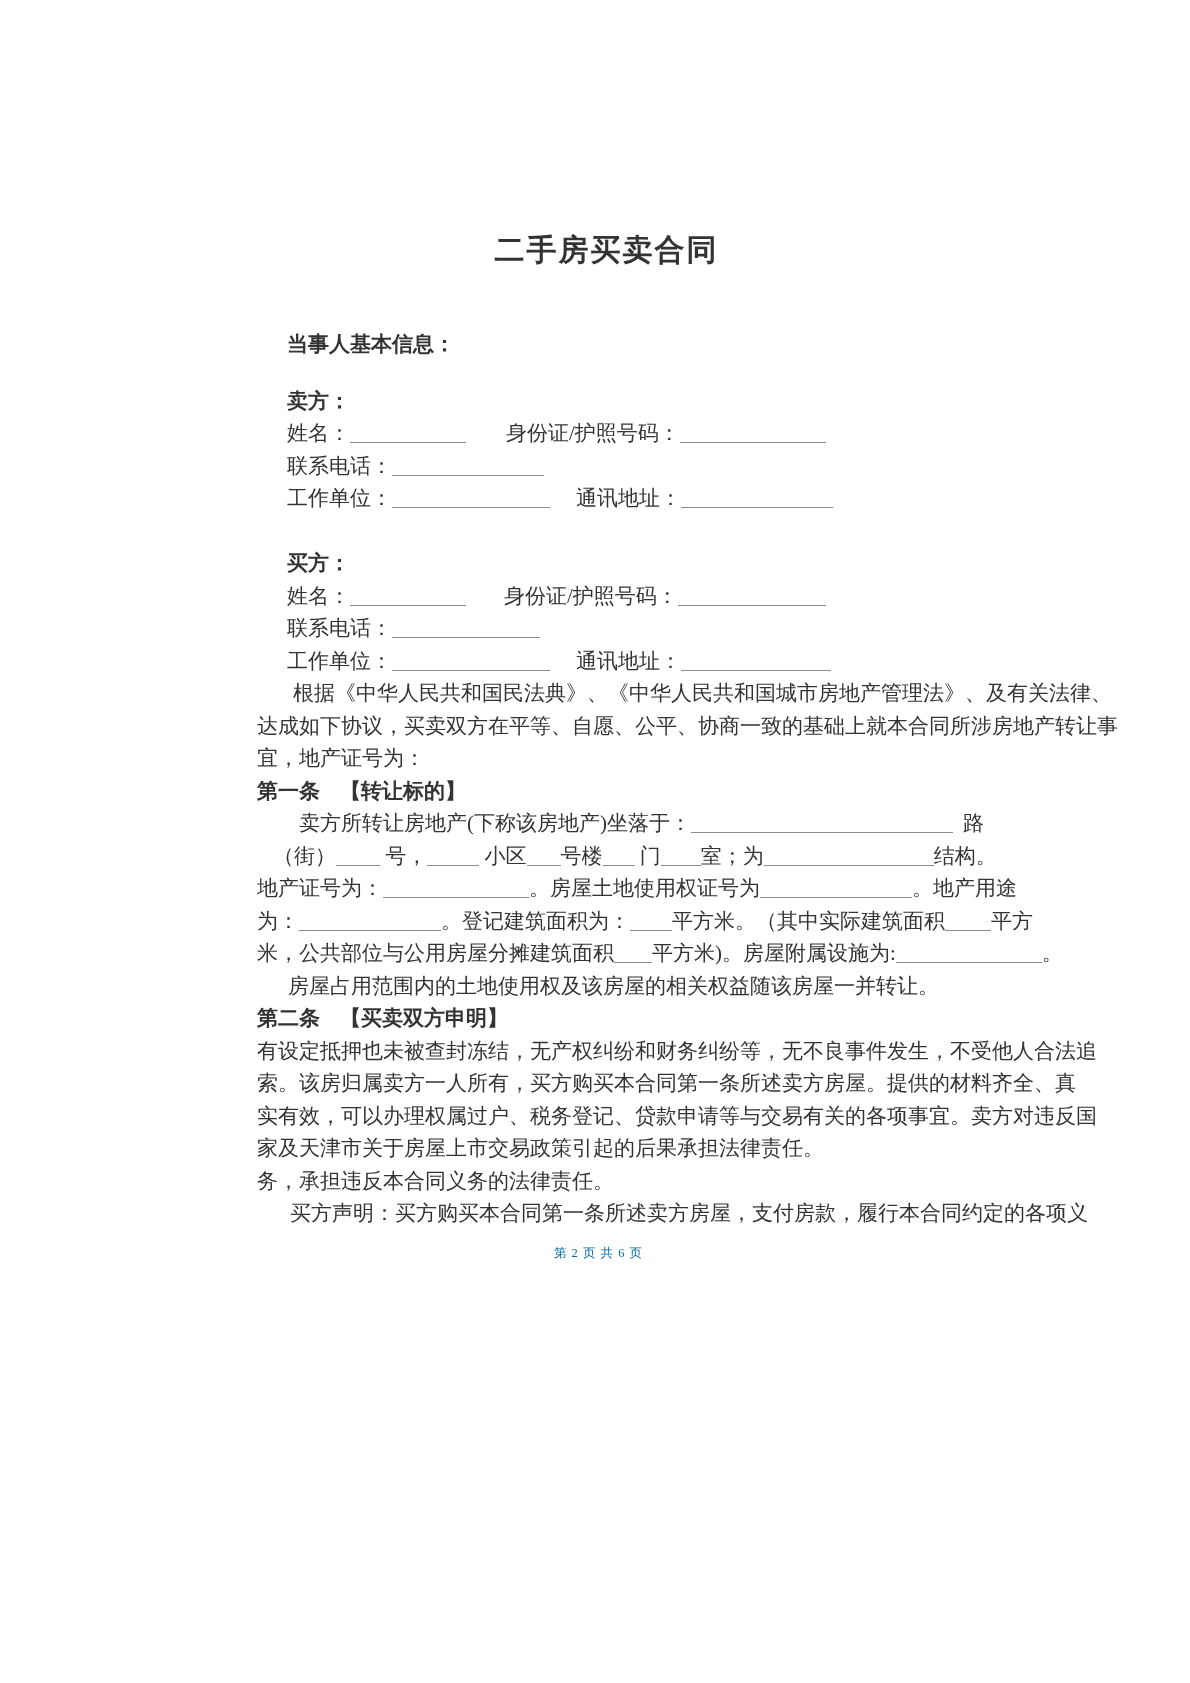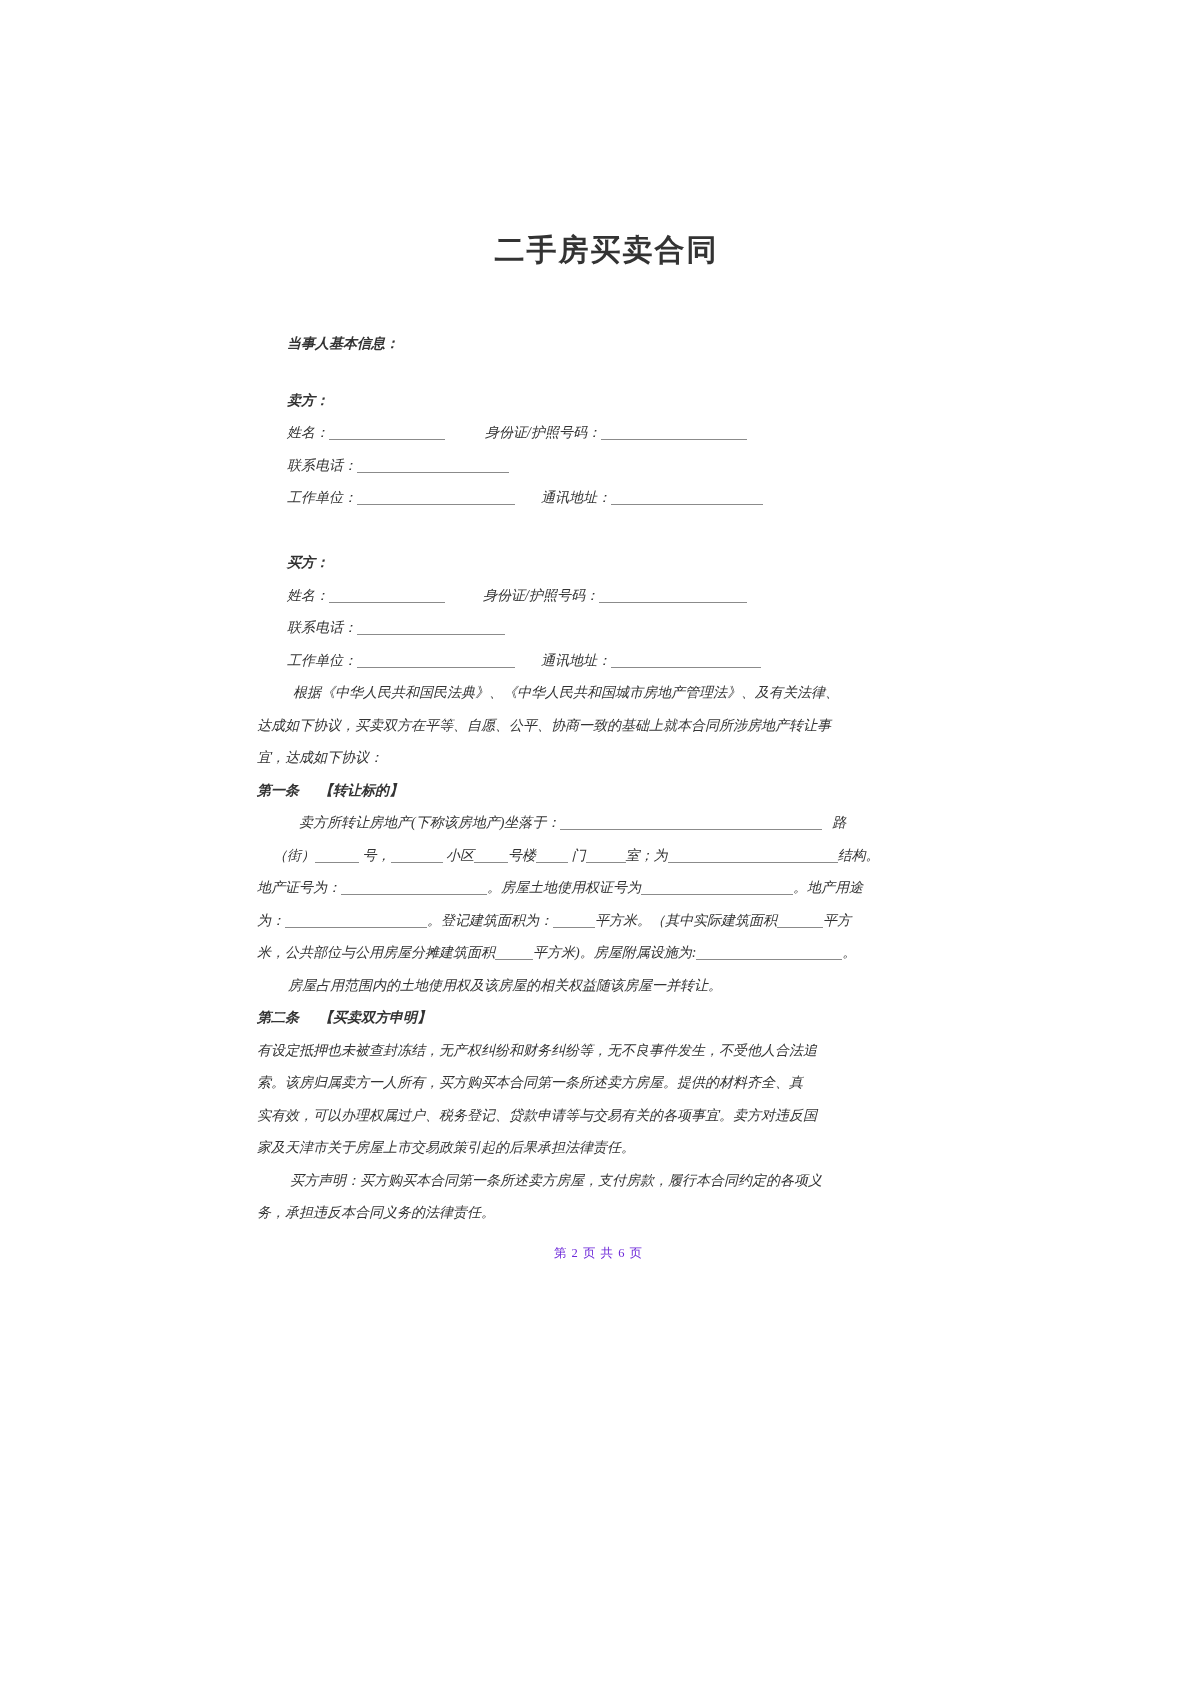--- a/index.html
+++ b/index.html
@@ -28,41 +28,40 @@
     line-height: 44px;
     padding-left: 16px;
     text-align: center;
     font-size: 30px;
     font-weight: bold;
     letter-spacing: 2px;
   }
   .line {
     height: 32.5px;
     line-height: 32.5px;
-    font-size: 14px;
+    font-size: 21px;
     white-space: nowrap;
-    font-style: italic;
   }
   .line.bold { font-weight: bold; }
   .blank {
     display: inline-block;
     height: 1px;
     border-bottom: 1px solid var(--underline, #8b8b8b);
     vertical-align: -3px;
   }
   .gap {
     display: inline-block;
     height: 1px;
   }
   .footer {
     margin-top: 15px;
     text-align: center;
     font-size: 12.5px;
     letter-spacing: 1px;
-    color: #6d28d9;
+    color: #0369a1;
   }
 </style>
 </head>
 <body>
 
 <div class="page">
   <div class="doc">
     <h1 class="doc-title">二手房买卖合同</h1>
     <div id="lines">
         <div class="line bold" style="padding-left: 30px;"><span class="txt">当事人基本信息：</span></div>
@@ -70,31 +69,31 @@
         <div class="line" style="padding-left: 30px;"><span class="txt">姓名：</span><span class="blank" style="width: 116px;"></span><span class="gap" style="width: 40px;"></span><span class="txt">身份证/护照号码：</span><span class="blank" style="width: 146px;"></span></div>
         <div class="line" style="padding-left: 30px;"><span class="txt">联系电话：</span><span class="blank" style="width: 152px;"></span></div>
         <div class="line" style="padding-left: 30px;"><span class="txt">工作单位：</span><span class="blank" style="width: 158px;"></span><span class="gap" style="width: 26px;"></span><span class="txt">通讯地址：</span><span class="blank" style="width: 152px;"></span></div>
         <div class="line"></div>
         <div class="line bold" style="padding-left: 30px;"><span class="txt">买方：</span></div>
         <div class="line" style="padding-left: 30px;"><span class="txt">姓名：</span><span class="blank" style="width: 116px;"></span><span class="gap" style="width: 38px;"></span><span class="txt">身份证/护照号码：</span><span class="blank" style="width: 148px;"></span></div>
         <div class="line" style="padding-left: 30px;"><span class="txt">联系电话：</span><span class="blank" style="width: 148px;"></span></div>
         <div class="line" style="padding-left: 30px;"><span class="txt">工作单位：</span><span class="blank" style="width: 158px;"></span><span class="gap" style="width: 26px;"></span><span class="txt">通讯地址：</span><span class="blank" style="width: 150px;"></span></div>
         <div class="line" style="padding-left: 36px;"><span class="txt">根据《中华人民共和国民法典》、《中华人民共和国城市房地产管理法》、及有关法律、</span></div>
         <div class="line"><span class="txt">达成如下协议，买卖双方在平等、自愿、公平、协商一致的基础上就本合同所涉房地产转让事</span></div>
-        <div class="line"><span class="txt">宜，达成如下协议：</span></div>
+        <div class="line"><span class="txt">宜，地产证号为：</span></div>
         <div class="line bold"><span class="txt">第一条</span><span class="gap" style="width: 20px;"></span><span class="txt">【转让标的】</span></div>
         <div class="line" style="padding-left: 42px;"><span class="txt">卖方所转让房地产(下称该房地产)坐落于：</span><span class="blank" style="width: 262px;"></span><span class="gap" style="width: 10px;"></span><span class="txt">路</span></div>
         <div class="line" style="padding-left: 16px;"><span class="txt">（街）</span><span class="blank" style="width: 44px;"></span><span class="txt"> 号，</span><span class="blank" style="width: 52px;"></span><span class="txt"> 小区</span><span class="blank" style="width: 34px;"></span><span class="txt">号楼</span><span class="blank" style="width: 32px;"></span><span class="txt"> 门</span><span class="blank" style="width: 40px;"></span><span class="txt">室；为</span><span class="blank" style="width: 170px;"></span><span class="txt">结构。</span></div>
         <div class="line"><span class="txt">地产证号为：</span><span class="blank" style="width: 146px;"></span><span class="txt">。房屋土地使用权证号为</span><span class="blank" style="width: 152px;"></span><span class="txt">。地产用途</span></div>
         <div class="line"><span class="txt">为：</span><span class="blank" style="width: 142px;"></span><span class="txt">。登记建筑面积为：</span><span class="blank" style="width: 42px;"></span><span class="txt">平方米。（其中实际建筑面积</span><span class="blank" style="width: 46px;"></span><span class="txt">平方</span></div>
         <div class="line"><span class="txt">米，公共部位与公用房屋分摊建筑面积</span><span class="blank" style="width: 38px;"></span><span class="txt">平方米)。房屋附属设施为:</span><span class="blank" style="width: 146px;"></span><span class="txt">。</span></div>
         <div class="line" style="padding-left: 31px;"><span class="txt">房屋占用范围内的土地使用权及该房屋的相关权益随该房屋一并转让。</span></div>
         <div class="line bold"><span class="txt">第二条</span><span class="gap" style="width: 20px;"></span><span class="txt">【买卖双方申明】</span></div>
         <div class="line"><span class="txt">有设定抵押也未被查封冻结，无产权纠纷和财务纠纷等，无不良事件发生，不受他人合法追</span></div>
         <div class="line"><span class="txt">索。该房归属卖方一人所有，买方购买本合同第一条所述卖方房屋。提供的材料齐全、真</span></div>
         <div class="line"><span class="txt">实有效，可以办理权属过户、税务登记、贷款申请等与交易有关的各项事宜。卖方对违反国</span></div>
         <div class="line"><span class="txt">家及天津市关于房屋上市交易政策引起的后果承担法律责任。</span></div>
+        <div class="line"><span class="txt">务，承担违反本合同义务的法律责任。</span></div>
         <div class="line" style="padding-left: 33px;"><span class="txt">买方声明：买方购买本合同第一条所述卖方房屋，支付房款，履行本合同约定的各项义</span></div>
-        <div class="line"><span class="txt">务，承担违反本合同义务的法律责任。</span></div>
       </div>
     <div class="footer">第 2 页  共 6 页</div>
   </div>
 </div>
 
 </body></html>

